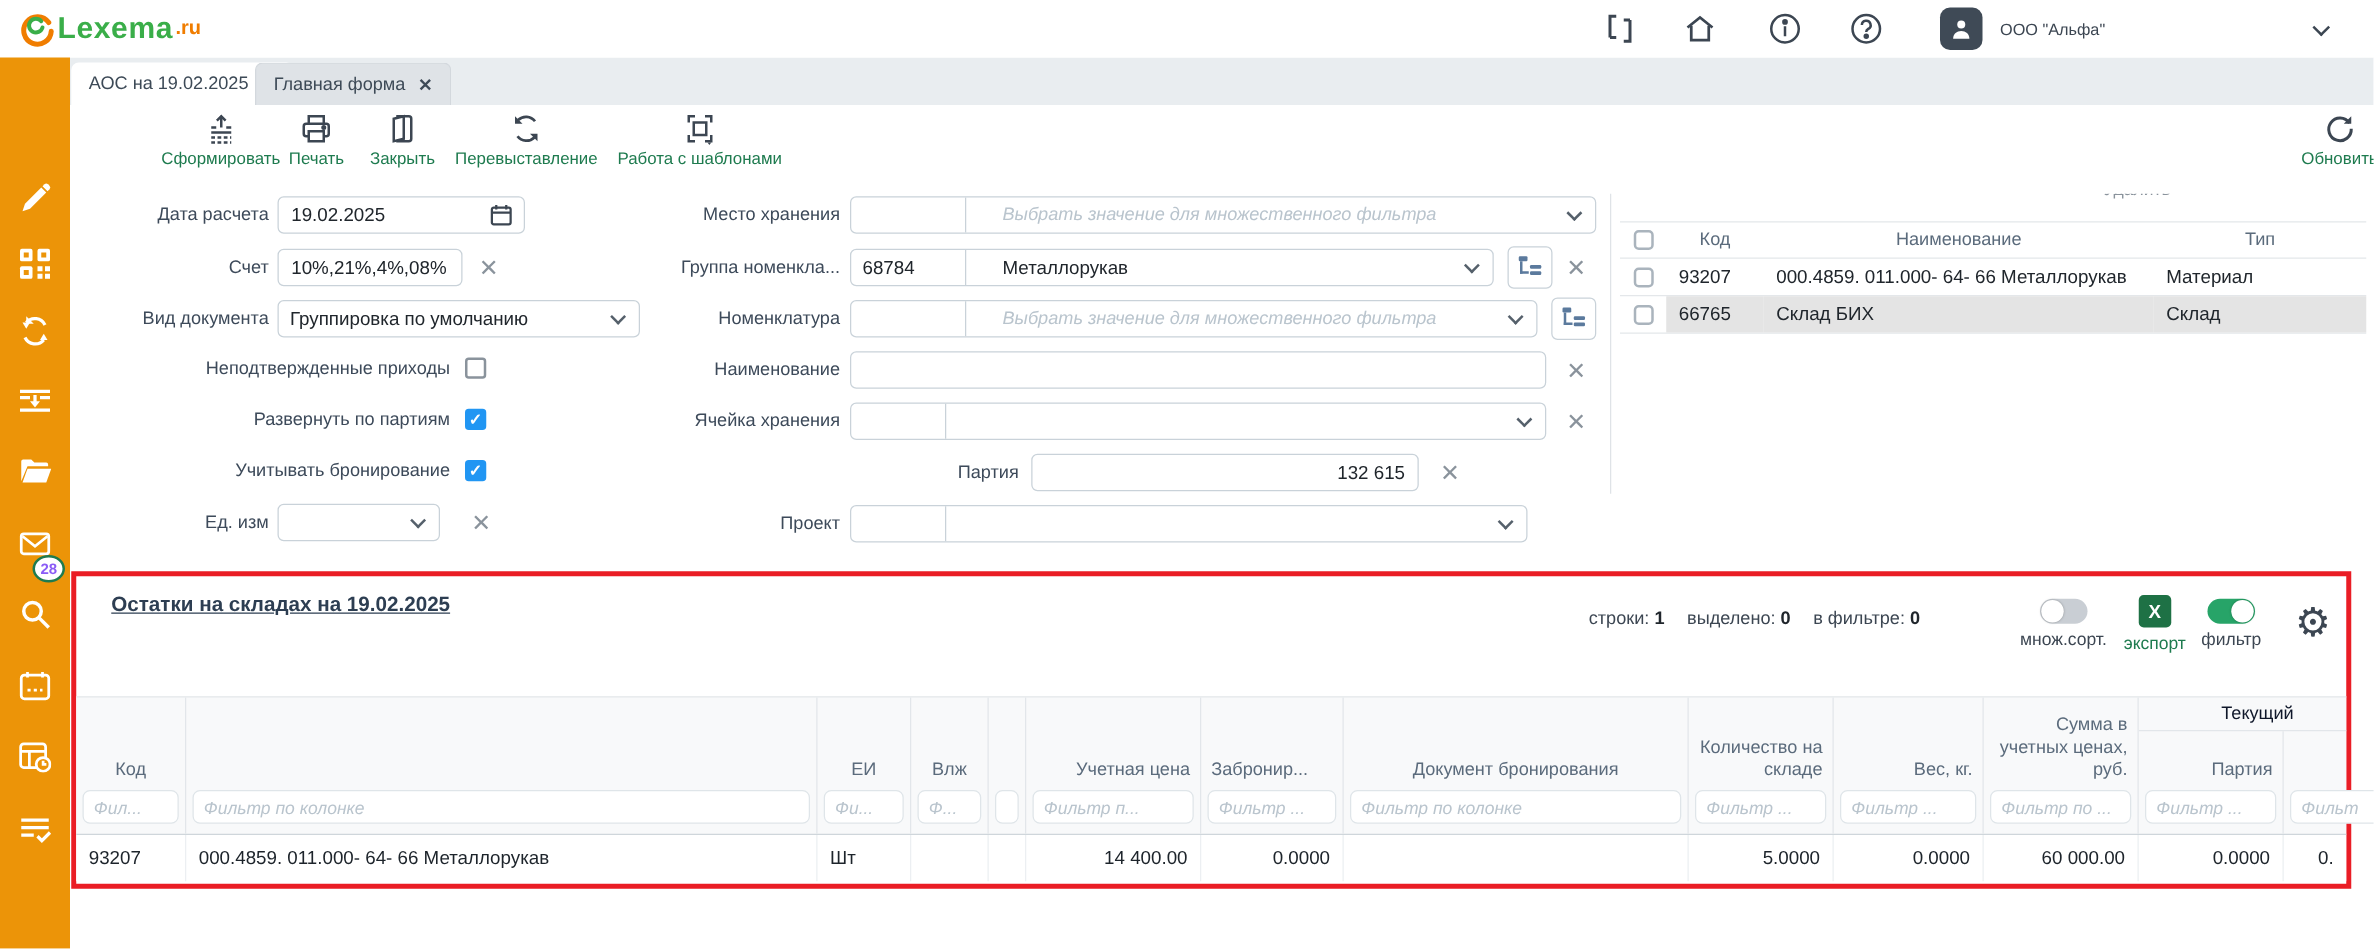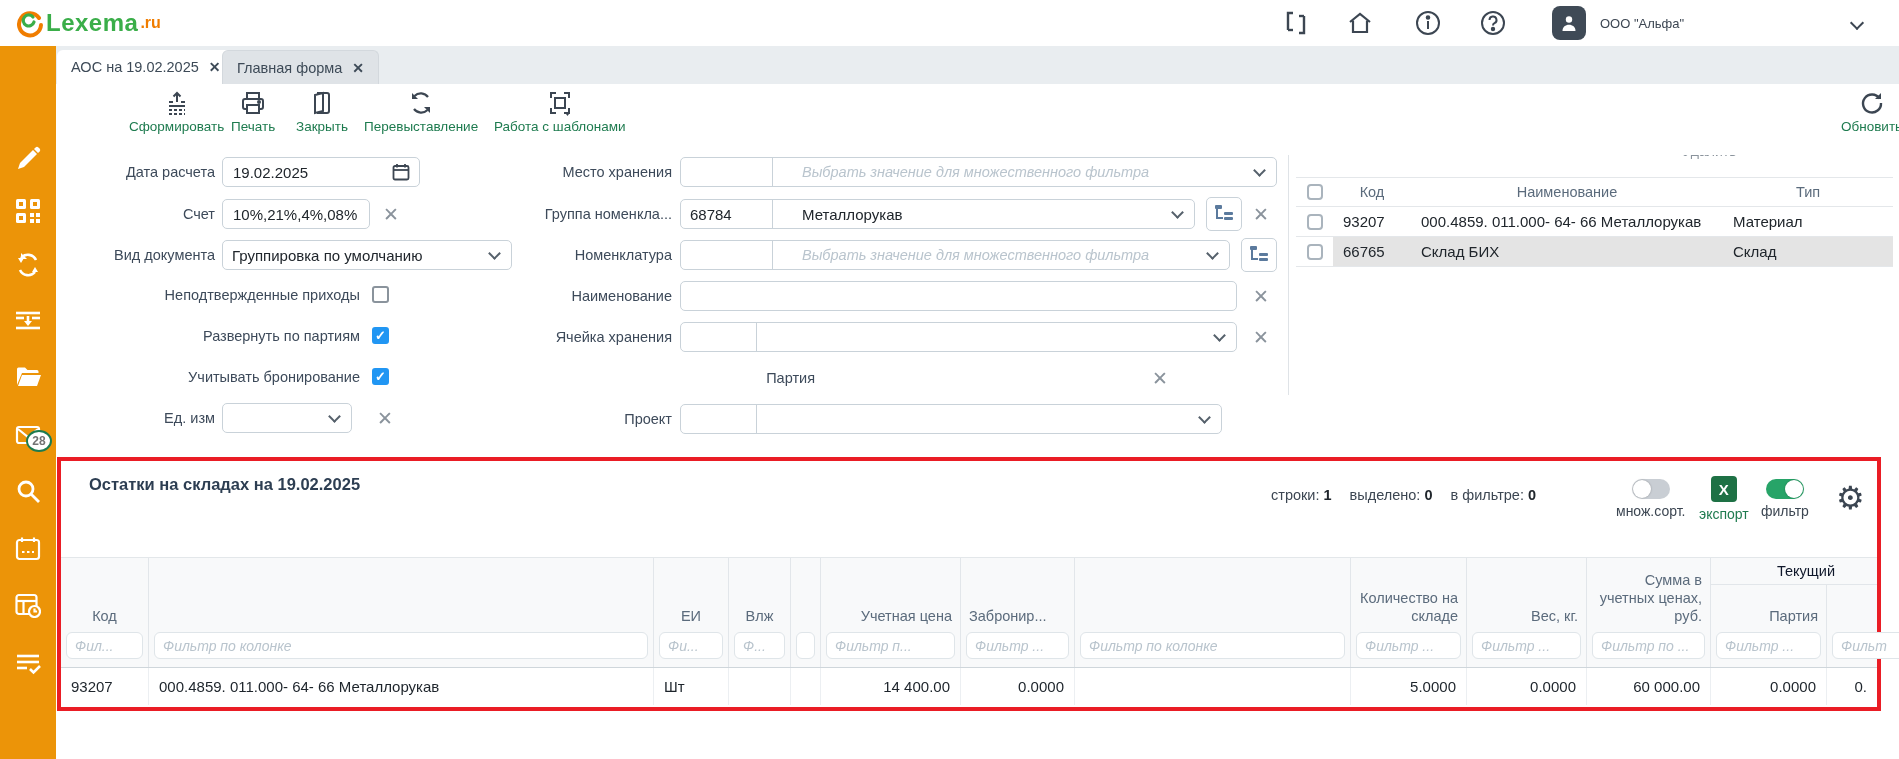--- a/index.html
+++ b/index.html
@@ -14,26 +14,26 @@
   .logo-word { font-size:24px; font-weight:bold; color:#3aae49; letter-spacing:.5px; }
   .logo-ru { font-size:16px; font-weight:bold; color:#f07d00; }
   .top-ico { position:absolute; top:10px; width:26px; height:26px; color:#3c4652; }
   .avatar { position:absolute; top:6px; left:1552px; width:34px; height:34px; background:#3f4a56; border-radius:8px; display:flex; align-items:center; justify-content:center; }
   .company { position:absolute; top:16px; left:1600px; font-size:13px; color:#3c4652; }
   .chev { display:inline-block; width:10px; height:10px; border-right:2px solid #3c4652; border-bottom:2px solid #3c4652; transform:rotate(45deg); }
   .topbar .chev-wrap { position:absolute; left:1852px; top:14px; }
   
   .sidebar { position:absolute; top:46px; left:0; width:56px; height:713px; background:#EC9408; z-index:6; }
   .side-ico { position:absolute; left:15px; width:26px; height:26px; }
-  .badge { position:absolute; left:26px; top:384px; width:26px; height:22px; background:#fff; border:2px solid #1e7b4f; border-radius:50%; color:#737373; font-size:12px; font-weight:bold; display:flex; align-items:center; justify-content:center; z-index:7; }
+  .badge { position:absolute; left:26px; top:398px; width:26px; height:22px; background:#fff; border:2px solid #1e7b4f; border-radius:50%; color:#8b5cf6; font-size:12px; font-weight:bold; display:flex; align-items:center; justify-content:center; z-index:7; }
   
   .tabstrip { position:absolute; top:46px; left:56px; width:1843px; height:38px; background:#e9edf0; }
   .tab { position:absolute; top:4px; height:34px; display:flex; align-items:center; gap:10px; padding:0 14px; font-size:14.5px; color:#3d4a57; border-radius:6px 6px 0 0; cursor:default; }
   .tab.active { left:1px; background:#fff; }
-  .tab.inactive { left:166px; background:#dfe3e7; border:1px solid #d3d8dd; border-bottom:none; }
+  .tab.inactive { left:148px; background:#dfe3e7; border:1px solid #d3d8dd; border-bottom:none; }
   .tab .x { font-size:14px; color:#3d4a57; font-weight:bold; }
   
   .toolbar { position:absolute; top:84px; left:56px; width:1843px; height:70px; background:#fff; }
   .tbtn { position:absolute; top:6px; display:flex; flex-direction:column; align-items:center; gap:3px; color:#3c4652; }
   .tbtn .lbl { font-size:13.5px; color:#1e7b4f; white-space:nowrap; }
   
   .field-label { position:absolute; font-size:14.5px; color:#3d4a5a; text-align:right; white-space:nowrap; }
   .inp { position:absolute; height:30px; border:1px solid #c9d2d9; border-radius:5px; background:#fff; font-family:"Liberation Sans",sans-serif; font-size:15px; color:#20262c; padding:0 10px; }
   .inp::placeholder { color:#b9c4cd; font-style:italic; font-size:14.5px; }
   .combo { position:absolute; height:30px; border:1px solid #c9d2d9; border-radius:5px; background:#fff; display:flex; align-items:center;gap:20px; }
@@ -56,21 +56,21 @@
   .rcell { padding:6px 10px; display:flex; align-items:center; }
   .rc0 { width:37px; justify-content:center; }
   .rc1 { width:78px; }
   .rc2 { width:312px; }
   .rc3 { width:170px; }
   .head .rc1, .head .rc2, .head .rc3 { justify-content:center; }
   .rrow.sel .rc1, .rrow.sel .rc2, .rrow.sel .rc3 { background:#e4e4e4; }
   .rcb { width:16px; height:16px; border:2px solid #aab4bd; border-radius:4px; background:#fff; }
   
   .redbox { position:absolute; left:57px; top:457px; width:1824px; height:254px; border:4px solid #ea1d25; background:#fff; }
-  .sec-title { position:absolute; left:28px; top:14px; font-size:16.5px; font-weight:bold; color:#2d3e52; }
+  .sec-title { position:absolute; left:28px; top:14px; font-size:16.5px; font-weight:bold; color:#2d3e52;text-decoration:underline; }
   .stats { position:absolute; top:26px; left:1210px; font-size:14.5px; color:#3c4652; display:flex; gap:18px; white-space:nowrap; }
   .stats b { color:#20262c; }
   .ctl { position:absolute; display:flex; flex-direction:column; align-items:center; gap:4px; font-size:14px; color:#3c4652; }
   .toggle { width:38px; height:20px; border-radius:10px; position:relative; }
   .toggle.off { background:#c9ced4; }
   .toggle.on { background:#27a468; }
   .knob { position:absolute; top:1px; width:18px; height:18px; background:#fff; border-radius:50%; box-shadow:0 0 2px rgba(0,0,0,.3); }
   .toggle.off .knob { left:1px; }
   .toggle.on .knob { right:1px; }
   .xlsbox { width:26px; height:26px; background:#1e7145; border-radius:4px; color:#fff; font-weight:bold; font-size:15px; display:flex; align-items:center; justify-content:center; }
@@ -386,20 +386,21 @@
 
   <span class="field-label" style="left:472px; top:329px; width:200px;">Ячейка хранения</span>
   <div class="combo" style="left:680px; top:322px; width:557px;">
     <span class="code" style="width:76px"></span>
     <span class="val"></span>
     <span class="sel-chev"></span>
   </div>
   <span class="clear-x" style="left:1253px; top:326px;">✕</span>
 
   <span class="field-label" style="left:715px; top:370px; width:100px;">Партия</span>
+  <input class="inp" style="left: 825px; top: 363px; width: 310px; text-align: right;" value="132 615">
   <span class="clear-x" style="left:1152px; top:367px;">✕</span>
 
   <span class="field-label" style="left:472px; top:411px; width:200px;">Проект</span>
   <div class="combo" style="left:680px; top:404px; width:542px;">
     <span class="code" style="width:76px"></span>
     <span class="val"></span>
     <span class="sel-chev"></span>
   </div>
 
   <div class="rp-divider"></div>
@@ -485,20 +486,21 @@
         </div>
         <div class="gcol w5">
           <div class="gtitle t-right">Учетная цена</div>
           <input class="gfilter" placeholder="Фильтр п..." style="">
         </div>
         <div class="gcol w6">
           <div class="gtitle t-left">Забронир...</div>
           <input class="gfilter" placeholder="Фильтр ..." style="">
         </div>
         <div class="gcol w7">
+          <div class="gtitle t-center">Документ бронирования</div>
           <input class="gfilter" placeholder="Фильтр по колонке" style="">
         </div>
         <div class="gcol w8">
           <div class="gtitle t-right">Количество на складе</div>
           <input class="gfilter" placeholder="Фильтр ..." style="">
         </div>
         <div class="gcol w9">
           <div class="gtitle t-right">Вес, кг.</div>
           <input class="gfilter" placeholder="Фильтр ..." style="">
         </div>

